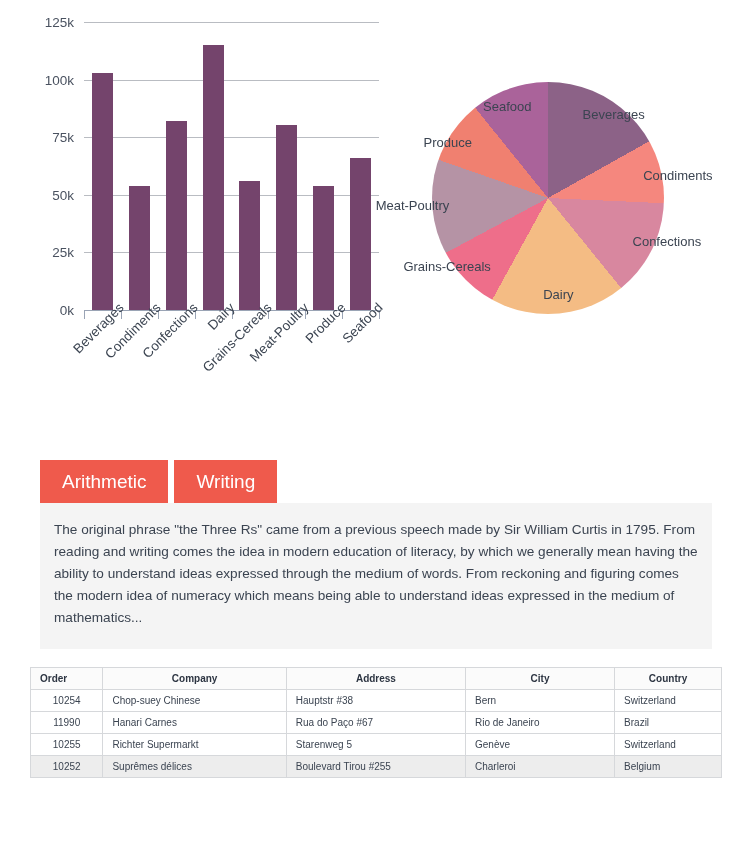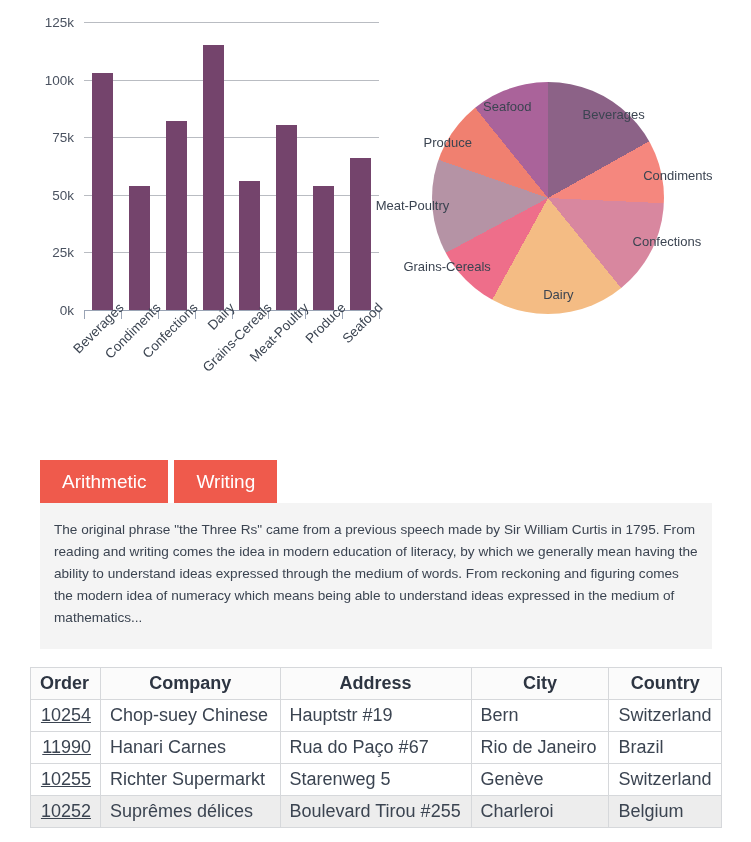--- a/index.html
+++ b/index.html
@@ -172,21 +172,21 @@
   
   .table-wrap {
     position: absolute;
     left: 30px;
     top: 667px;
     width: 692px;
   }
   table {
     border-collapse: collapse;
     width: 100%;
-    font-size: 18px;
+    font-size: 10px;
   }
   th, td {
     border: 1px solid #d6d8db;
     padding: 5px 9px;
     text-align: left;
     white-space: nowrap;
   }
   th {
     text-align: center;
     font-weight: bold;
@@ -197,21 +197,21 @@
     color: #3b4451;
   }
   tr.highlight td {
     background: #ededed;
   }
   .col-order { width: 62px; text-align: left; }
   .col-company { width: 190px; }
   .col-address { width: 182px; }
   .col-city { width: 152px; }
   .col-country { width: 100px; }
-  td.col-order { text-align: right; text-decoration: underline; }
+  td.col-order { text-align: center; }
 </style>
 </head>
 <body>
 
 <div class="page">
 
   <div class="charts-row">
 
     <div class="bar-chart">
       <div class="bar-plot">
@@ -311,21 +311,21 @@
             <th class="col-company">Company</th>
             <th class="col-address">Address</th>
             <th class="col-city">City</th>
             <th class="col-country">Country</th>
           </tr>
       </thead>
       <tbody id="table-body">
           <tr class="">
             <td class="col-order">10254</td>
             <td class="col-company">Chop-suey Chinese</td>
-            <td class="col-address">Hauptstr #19</td>
+            <td class="col-address">Hauptstr #38</td>
             <td class="col-city">Bern</td>
             <td class="col-country">Switzerland</td>
           </tr>
           <tr class="">
             <td class="col-order">11990</td>
             <td class="col-company">Hanari Carnes</td>
             <td class="col-address">Rua do Paço #67</td>
             <td class="col-city">Rio de Janeiro</td>
             <td class="col-country">Brazil</td>
           </tr>

